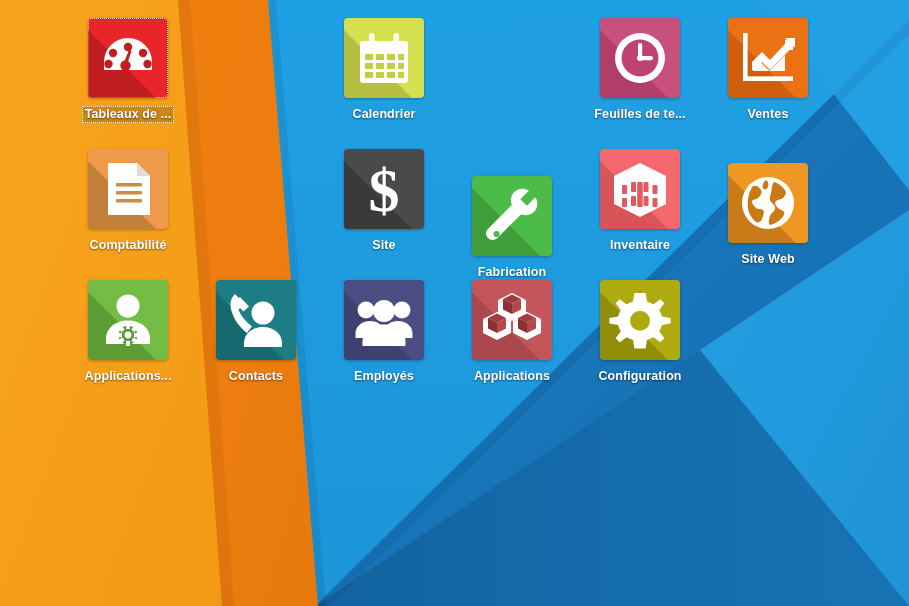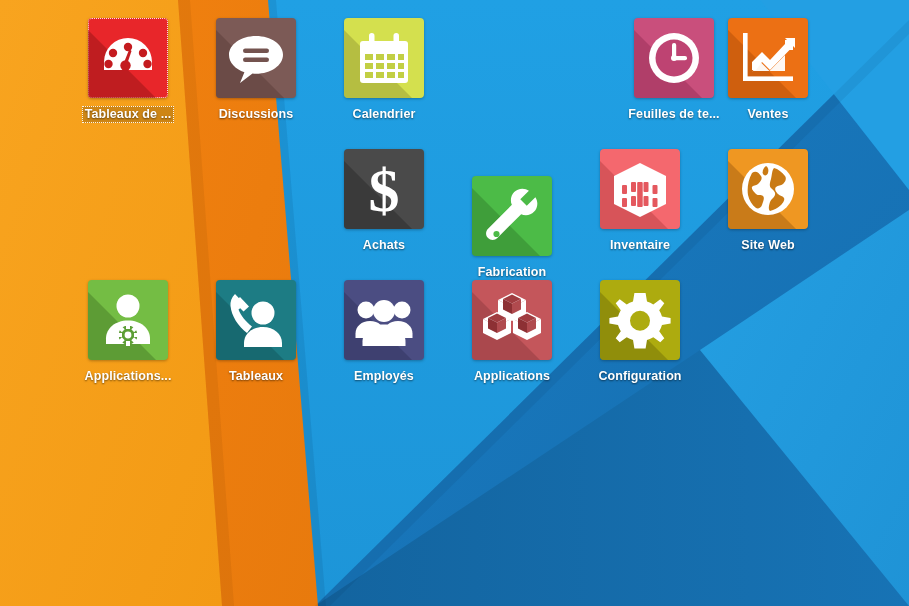--- a/index.html
+++ b/index.html
@@ -169,38 +169,20 @@
     <circle cx="40" cy="29" r="4.2" fill="#c41b1f"></circle>
     <circle cx="25" cy="35" r="4.2" fill="#c41b1f"></circle>
     <circle cx="55" cy="35" r="4.2" fill="#c41b1f"></circle>
     <circle cx="20.5" cy="46" r="4.2" fill="#c41b1f"></circle>
     <circle cx="59.5" cy="46" r="4.2" fill="#c41b1f"></circle>
     <path d="M41.4 31 L43.5 33 L38.5 48 L35.2 46.4 Z" fill="#c41b1f"></path>
     <circle cx="37.5" cy="47.5" r="5.2" fill="#c41b1f"></circle>
      </svg>
         </div>
         <div class="icon-label">Tableaux de ...</div>
-      </div>
-      <div class="desktop-icon" style="left: 192px; top: 18px;">
-        <div class="icon-tile" style="background: rgb(124, 90, 86);">
-          <div class="shade">
-       <svg viewBox="0 0 80 80" preserveAspectRatio="none">
-    <polygon points="0,12 68,80 0,80" fill="#5c403d" opacity="0.55"></polygon>
-  </svg>
-     </div>
-     <svg viewBox="0 0 80 80">
-
-    <path d="M40 18 C25 18 13 26.5 13 37 C13 44.6 19.3 51.1 28.4 54.2
-             L24 65 L36.5 55.6 C37.6 55.7 38.8 55.8 40 55.8
-             C55 55.8 67 47.3 67 36.8 C67 26.3 55 18 40 18 Z" fill="#fff"></path>
-    <rect x="27" y="30.5" width="26" height="4.4" rx="2.2" fill="#74534f"></rect>
-    <rect x="27" y="39.5" width="26" height="4.4" rx="2.2" fill="#74534f"></rect>
-     </svg>
-        </div>
-        <div class="icon-label">Discussions</div>
       </div>
       <div class="desktop-icon" style="left: 320px; top: 18px;">
         <div class="icon-tile" style="background: rgb(212, 224, 78);">
           <div class="shade">
        <svg viewBox="0 0 80 80" preserveAspectRatio="none">
     <polygon points="0,12 68,80 0,80" fill="#9aa336" opacity="0.55"></polygon>
   </svg>
      </div>
      <svg viewBox="0 0 80 80">
 
@@ -218,21 +200,21 @@
               <rect x="54" y="45" width="6" height="6"></rect>
       <rect x="21" y="54" width="8" height="6"></rect>
               <rect x="32" y="54" width="8" height="6"></rect>
       <rect x="43" y="54" width="8" height="6"></rect>
               <rect x="54" y="54" width="6" height="6"></rect>
     </g>
      </svg>
         </div>
         <div class="icon-label">Calendrier</div>
       </div>
-      <div class="desktop-icon" style="left: 610px; top: 18px;">
+      <div class="desktop-icon" style="left: 576px; top: 18px;">
         <div class="icon-tile" style="background: rgb(201, 79, 124);">
           <div class="shade">
        <svg viewBox="0 0 80 80" preserveAspectRatio="none">
     <polygon points="0,12 68,80 0,80" fill="#9b3159" opacity="0.55"></polygon>
   </svg>
      </div>
      <svg viewBox="0 0 80 80">
 
     <circle cx="40" cy="40" r="25" fill="#fff"></circle>
     <circle cx="40" cy="40" r="18.5" fill="#be4372"></circle>
@@ -256,33 +238,53 @@
     <rect x="15" y="58.4" width="50" height="4.6" fill="#fff"></rect>
     <path d="M24 52 L24 44 L34 34 L42 42 L57 26 L57 22 L65 22 L65 32 L61.5 32
              L42 52 L34 44 L28 52 Z" fill="#fff"></path>
     <polygon points="57,20 67,20 67,30" fill="#fff"></polygon>
     <path d="M24 53.5 L33 44.5 L41.5 53 L24 53 Z" fill="#fff" opacity="0.95"></path>
     <path d="M41.5 53 L57 37 L57 53 Z" fill="#fff" opacity="0.95"></path>
      </svg>
         </div>
         <div class="icon-label">Ventes</div>
       </div>
+      <div class="desktop-icon" style="left: 64px; top: 149px;">
+        <div class="icon-tile" style="background: rgb(239, 154, 74);">
+          <div class="shade">
+       <svg viewBox="0 0 80 80" preserveAspectRatio="none">
+    <polygon points="0,12 68,80 0,80" fill="#9b6a2e" opacity="0.55"></polygon>
+  </svg>
+     </div>
+     <svg viewBox="0 0 80 80">
+
+    <path d="M20 14 L49 14 L62 27 L62 66 L20 66 Z" fill="#fff"></path>
+    <polygon points="49,14 62,27 49,27" fill="#e2dcd4"></polygon>
+    <g fill="#d18b3e">
+      <rect x="28" y="34" width="26" height="3.6" rx="1.2"></rect>
+      <rect x="28" y="42" width="26" height="3.6" rx="1.2"></rect>
+      <rect x="28" y="50" width="26" height="3.6" rx="1.2"></rect>
+    </g>
+     </svg>
+        </div>
+        <div class="icon-label">Comptabilité</div>
+      </div>
       <div class="desktop-icon" style="left: 320px; top: 149px;">
         <div class="icon-tile" style="background: rgb(74, 74, 74);">
           <div class="shade">
        <svg viewBox="0 0 80 80" preserveAspectRatio="none">
     <polygon points="0,12 68,80 0,80" fill="#2e2e2e" opacity="0.55"></polygon>
   </svg>
      </div>
      <svg viewBox="0 0 80 80">
 
     <text x="40" y="62" font-family="'Liberation Serif', serif" font-size="62" font-weight="bold" fill="#fff" text-anchor="middle">$</text>
      </svg>
         </div>
-        <div class="icon-label">Achats</div>
+        <div class="icon-label">Site</div>
       </div>
       <div class="desktop-icon" style="left: 448px; top: 149px; justify-content: flex-end;">
         <div class="icon-tile" style="background: rgb(76, 187, 71);">
           <div class="shade">
        <svg viewBox="0 0 80 80" preserveAspectRatio="none">
     <polygon points="0,12 68,80 0,80" fill="#34862f" opacity="0.55"></polygon>
   </svg>
      </div>
      <svg viewBox="0 0 80 80">
 
@@ -315,21 +317,21 @@
               <rect x="31" y="47" width="5" height="10" rx="1"></rect>
       <rect x="43.5" y="47" width="5" height="10" rx="1"></rect>
               <rect x="52.5" y="49" width="5" height="9" rx="1"></rect>
       <rect x="37.2" y="33" width="5.5" height="25" rx="1"></rect>
     </g>
     <path d="M40 14 L40 68 L14 55 L14 27 Z" fill="#fff" opacity="0"></path>
      </svg>
         </div>
         <div class="icon-label">Inventaire</div>
       </div>
-      <div class="desktop-icon" style="left: 704px; top: 149px;">
+      <div class="desktop-icon" style="left: 704px; top: 149px; justify-content: center;">
         <div class="icon-tile" style="background: rgb(239, 151, 34);">
           <div class="shade">
        <svg viewBox="0 0 80 80" preserveAspectRatio="none">
     <polygon points="0,12 68,80 0,80" fill="#a96512" opacity="0.55"></polygon>
   </svg>
      </div>
      <svg viewBox="0 0 80 80">
 
     <circle cx="40" cy="40" r="26" fill="#fff"></circle>
     <path d="M24 24 C28 21 31 24 33 27 C35 30 32 33 30 35 C28 37 25 36 24 38
@@ -383,21 +385,21 @@
      </div>
      <svg viewBox="0 0 80 80">
 
     <path d="M19 14 C15.5 17.5 14 22 14.5 26 C15.5 36 22 46 31 53
              L36 46.5 C30 42 25 36 22.5 29.5 L29 24.5 Z" fill="#fff"></path>
     <path d="M24 17 L33 26.5 L27.5 31.5 L18.5 22.5 Z" fill="#fff"></path>
     <circle cx="47" cy="33" r="11.5" fill="#fff"></circle>
     <path d="M47 47 C36 47 28 54 28 63 L28 67 L66 67 L66 63 C66 54 58 47 47 47 Z" fill="#fff"></path>
      </svg>
         </div>
-        <div class="icon-label">Tableaux</div>
+        <div class="icon-label">Contacts</div>
       </div>
       <div class="desktop-icon" style="left: 448px; top: 280px;">
         <div class="icon-tile" style="background: rgb(196, 86, 91);">
           <div class="shade">
        <svg viewBox="0 0 80 80" preserveAspectRatio="none">
     <polygon points="0,12 68,80 0,80" fill="#953e42" opacity="0.55"></polygon>
   </svg>
      </div>
      <svg viewBox="0 0 80 80">
 

